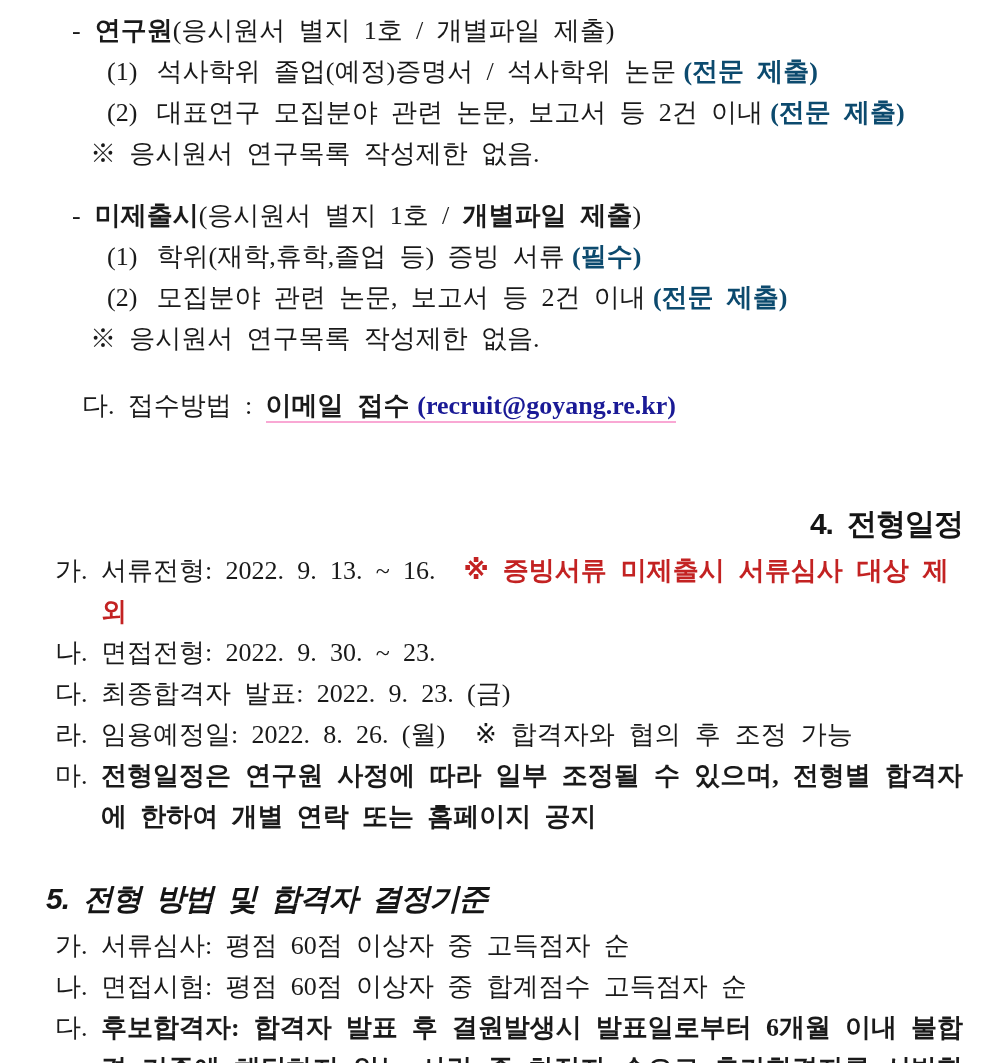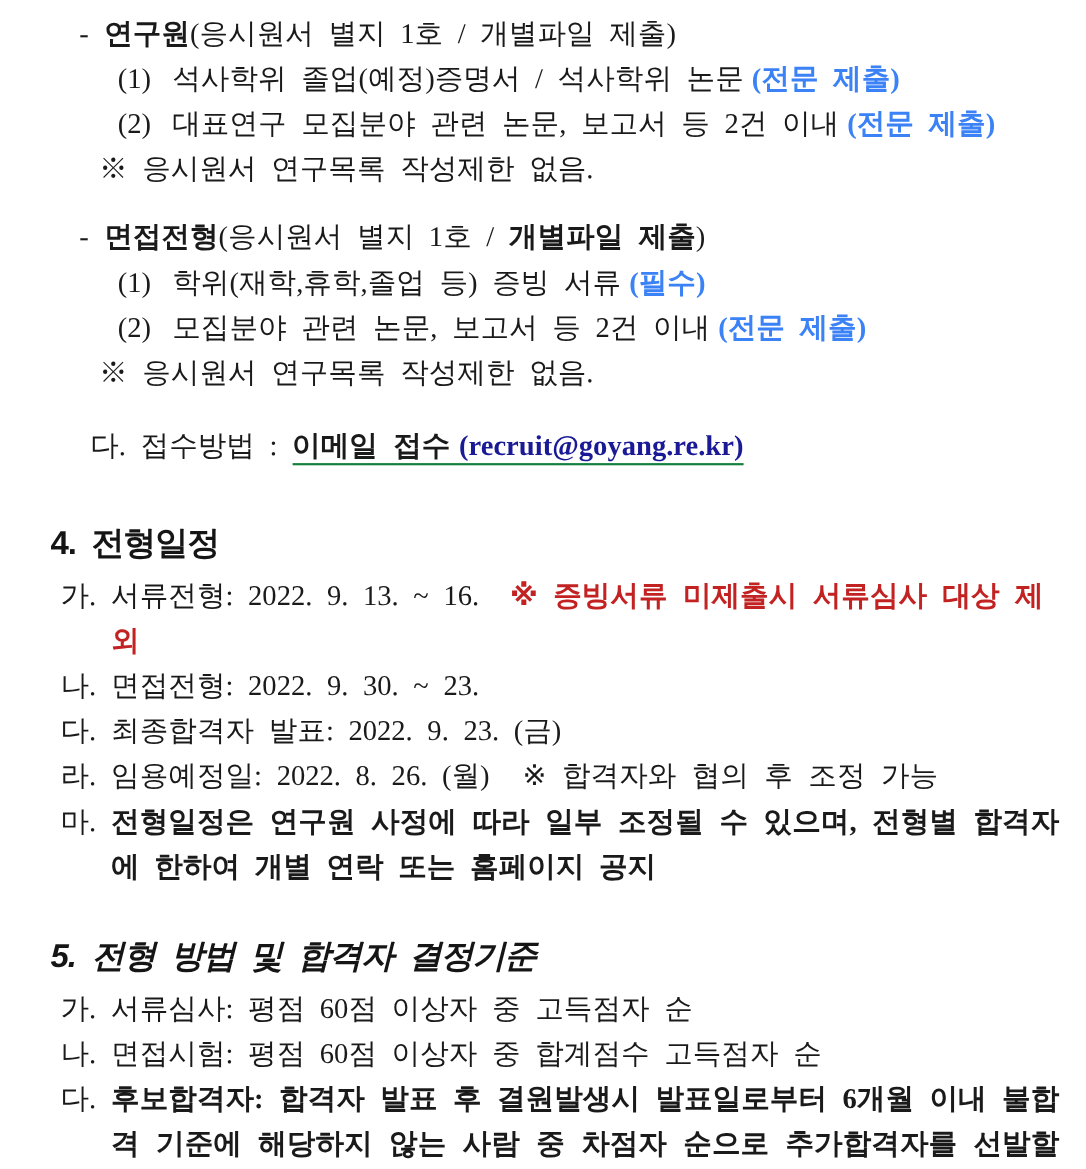--- a/index.html
+++ b/index.html
@@ -33,21 +33,21 @@
   .bold-gothic {
     font-family: "Liberation Sans", "DejaVu Sans", sans-serif;
     font-weight: 700;
   }
 
   .dash { margin-right: 14px; }
 
   .num { margin-right: 6px; }
 
   .red-tag {
-    color: #3b82f6;
+    color: #0c4a6e;
     font-weight: 700;
     margin-left: 0.28em;
   }
 
   .heading {
     font-family: "Liberation Sans", "DejaVu Sans", sans-serif;
     font-weight: 700;
     font-size: 30px;
     line-height: 40px;
     letter-spacing: -1px;
@@ -73,38 +73,38 @@
     font-family: "Liberation Sans", "DejaVu Sans", sans-serif;
     margin-left: 28px;
   }
   .black-note {
     font-weight: 400;
     font-family: "Liberation Sans", "DejaVu Sans", sans-serif;
     margin-left: 30px;
   }
 
   .u-wrap {
-    border-bottom: 2px solid #15803d;
+    border-bottom: 2px solid #f9a8d4;
     padding-bottom: 1px;
   }
   .method-bold {
     font-weight: 700;
     font-family: "Liberation Sans", "DejaVu Sans", sans-serif;
     margin-right: 0.30em;
   }
   .email-link {
     color: #1a1a96;
     font-weight: 700;
     cursor: pointer;
   }
 
   
   .block-assistant { margin-top: 21px; }
   .block-reception { margin-top: 26px; }
-  .heading-4 { margin-top: 49px; }
+  .heading-4 { margin-top: 78px; text-align: right; }
   .heading-5 { margin-top: 42px; font-style: italic; }
 </style>
 </head>
 <body>
 
 <div class="page">
 
   <div class="block-researcher">
     <div class="line dash-line">
       <span class="dash">-</span><span class="bold-gothic">연구원</span><span>(응시원서 별지 1호 / 개별파일 제출)</span>
@@ -115,21 +115,21 @@
     </div>
     <div class="line num-line">
       <span class="num">(2)</span>
       <span>대표연구 모집분야 관련 논문, 보고서 등 2건 이내</span><span class="red-tag">(전문 제출)</span>
     </div>
     <div class="line note-line">※ 응시원서 연구목록 작성제한 없음.</div>
   </div>
 
   <div class="block-assistant">
     <div class="line dash-line">
-      <span class="dash">-</span><span class="bold-gothic">면접전형</span><span>(응시원서 별지 1호 /</span>
+      <span class="dash">-</span><span class="bold-gothic">미제출시</span><span>(응시원서 별지 1호 /</span>
       <span class="bold-gothic">개별파일 제출</span><span>)</span>
     </div>
     <div class="line num-line">
       <span class="num">(1)</span>
       <span>학위(재학,휴학,졸업 등) 증빙 서류</span><span class="red-tag">(필수)</span>
     </div>
     <div class="line num-line">
       <span class="num">(2)</span>
       <span>모집분야 관련 논문, 보고서 등 2건 이내</span><span class="red-tag">(전문 제출)</span>
     </div>

